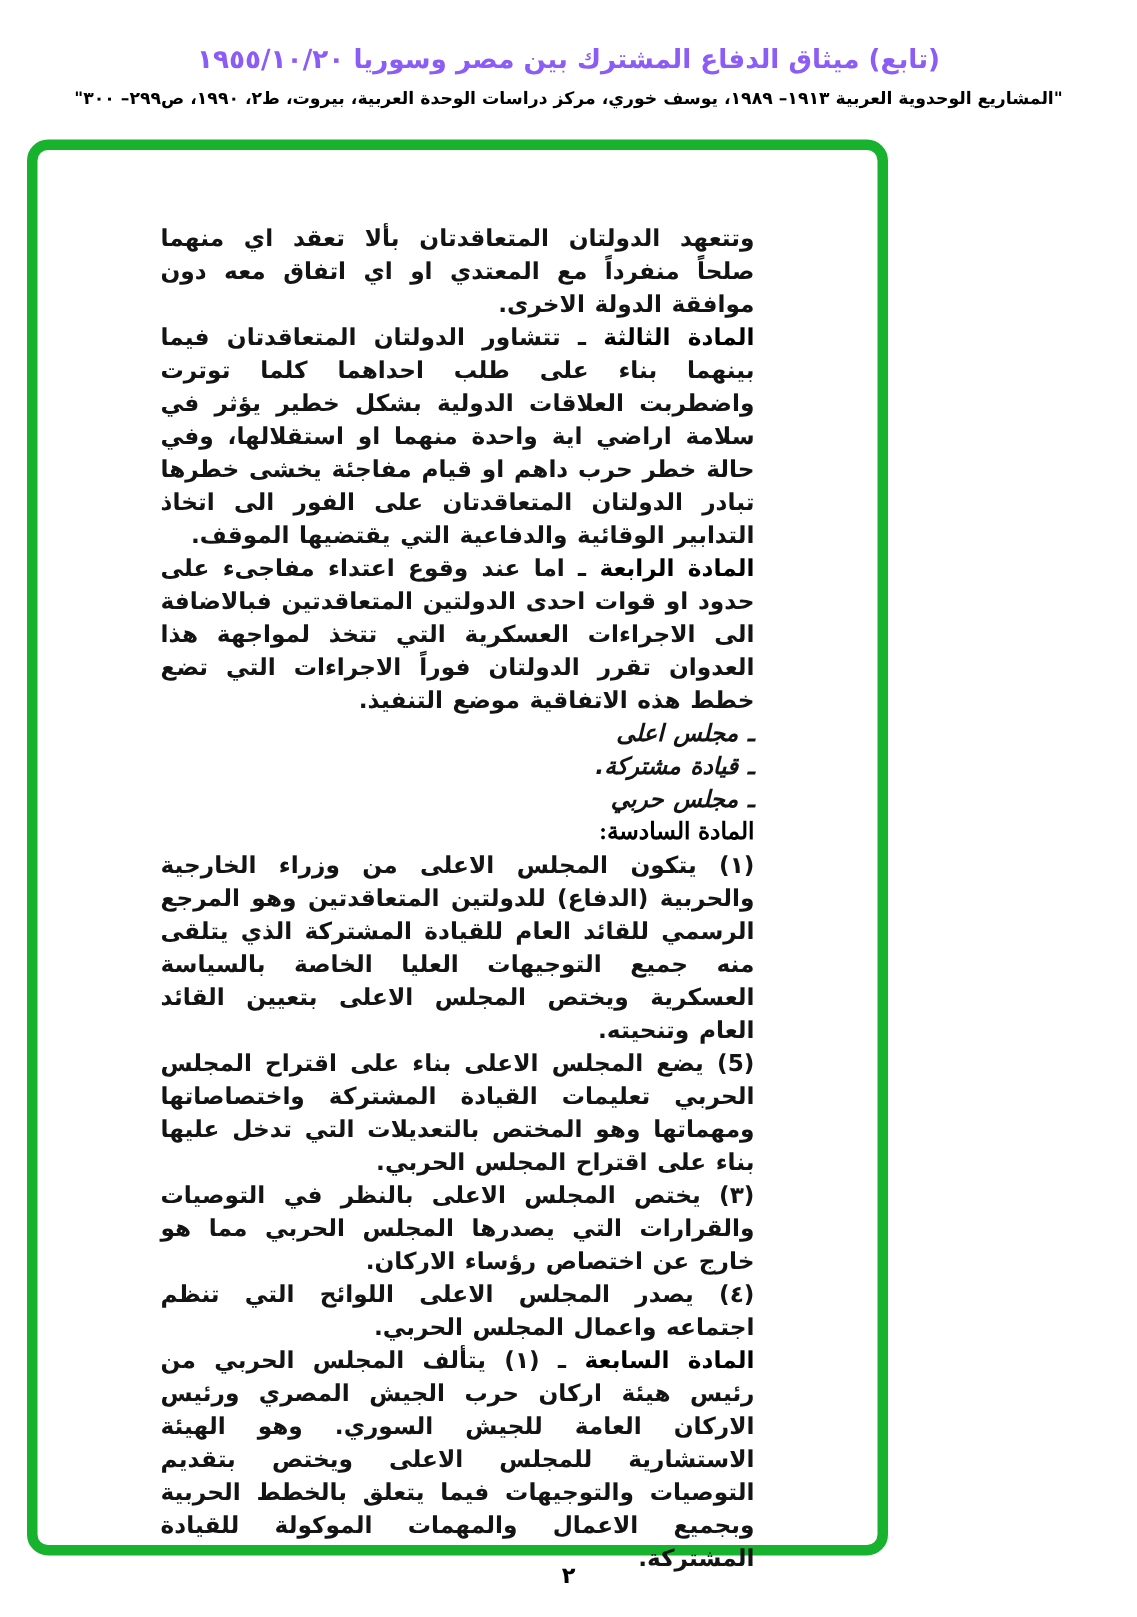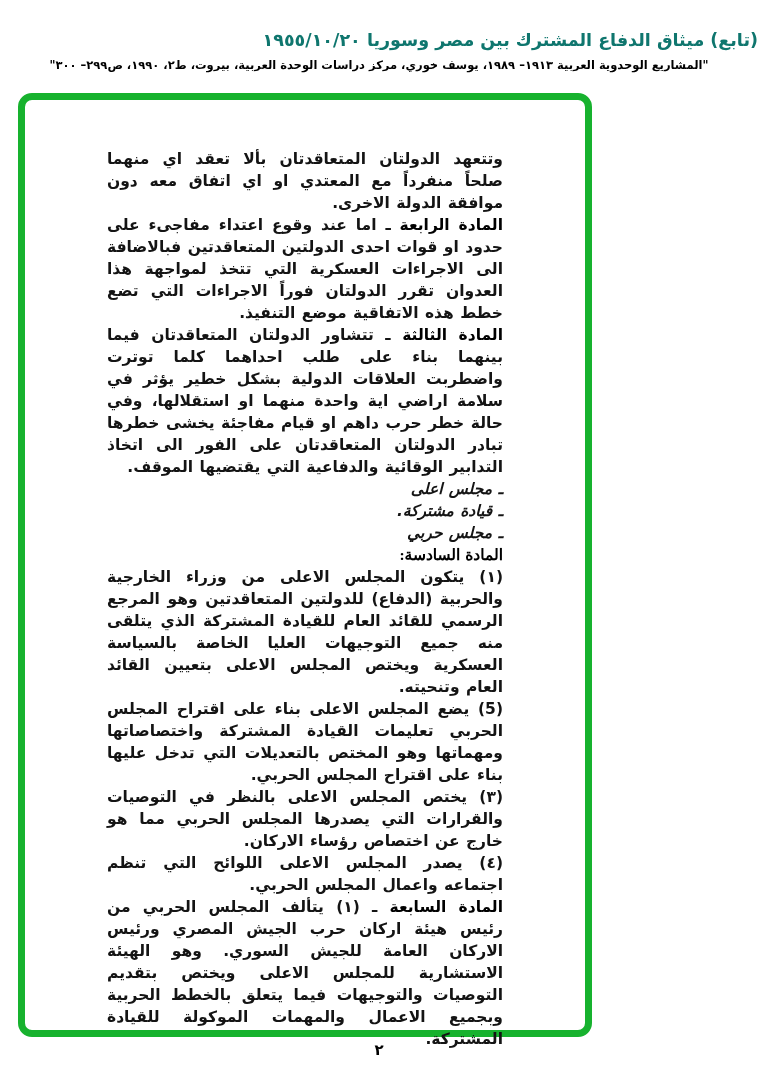--- a/index.html
+++ b/index.html
@@ -16,24 +16,23 @@
     position: absolute;
     top: 28px;
     left: 0;
     width: 758px;
     text-align: center;
     direction: rtl;
   }
   .doc-title {
     font-size: 17.5px;
     font-weight: 700;
-    color: #0f766e;
+    color: #8b5cf6;
     letter-spacing: 0;
     line-height: 24px;
-    text-align: right;
   }
   .doc-citation {
     margin-top: 6px;
     font-size: 11.5px;
     font-weight: 700;
     color: #000;
     line-height: 15px;
   }
   .page-frame {
     position: absolute;
@@ -88,23 +87,23 @@
 <header class="doc-header">
   <div class="doc-title">(تابع) ميثاق الدفاع المشترك بين مصر وسوريا ١٩٥٥/١٠/٢٠</div>
   <div class="doc-citation">"المشاريع الوحدوية العربية ١٩١٣– ١٩٨٩، يوسف خوري، مركز دراسات الوحدة العربية، بيروت، ط٢، ١٩٩٠، ص٢٩٩– ٣٠٠"</div>
 </header>
 
 <div class="page-frame" style="border-color: rgb(23, 178, 46);">
   <div class="text-col">
 
     <p><span>وتتعهد الدولتان المتعاقدتان بألا تعقد اي منهما صلحاً منفرداً مع المعتدي او اي اتفاق معه دون موافقة الدولة الاخرى.</span></p>
 
+    <p><strong class="article-lead">المادة الثالثة</strong> <span>ـ تتشاور الدولتان المتعاقدتان فيما بينهما بناء على طلب احداهما كلما توترت واضطربت العلاقات الدولية بشكل خطير يؤثر في سلامة اراضي اية واحدة منهما او استقلالها، وفي حالة خطر حرب داهم او قيام مفاجئة يخشى خطرها تبادر الدولتان المتعاقدتان على الفور الى اتخاذ التدابير الوقائية والدفاعية التي يقتضيها الموقف.</span></p>
+
     <p><strong class="article-lead">المادة الرابعة</strong> <span>ـ اما عند وقوع اعتداء مفاجىء على حدود او قوات احدى الدولتين المتعاقدتين فبالاضافة الى الاجراءات العسكرية التي تتخذ لمواجهة هذا العدوان تقرر الدولتان فوراً الاجراءات التي تضع خطط هذه الاتفاقية موضع التنفيذ.</span></p>
-
-    <p><strong class="article-lead">المادة الثالثة</strong> <span>ـ تتشاور الدولتان المتعاقدتان فيما بينهما بناء على طلب احداهما كلما توترت واضطربت العلاقات الدولية بشكل خطير يؤثر في سلامة اراضي اية واحدة منهما او استقلالها، وفي حالة خطر حرب داهم او قيام مفاجئة يخشى خطرها تبادر الدولتان المتعاقدتان على الفور الى اتخاذ التدابير الوقائية والدفاعية التي يقتضيها الموقف.</span></p>
 
 
     <div class="organ-list">
       <div>ـ مجلس اعلى</div>
       <div>ـ قيادة مشتركة.</div>
       <div>ـ مجلس حربي</div>
     </div>
 
     <p class="article-heading-line"><strong class="article-lead">المادة السادسة:</strong></p>
 

